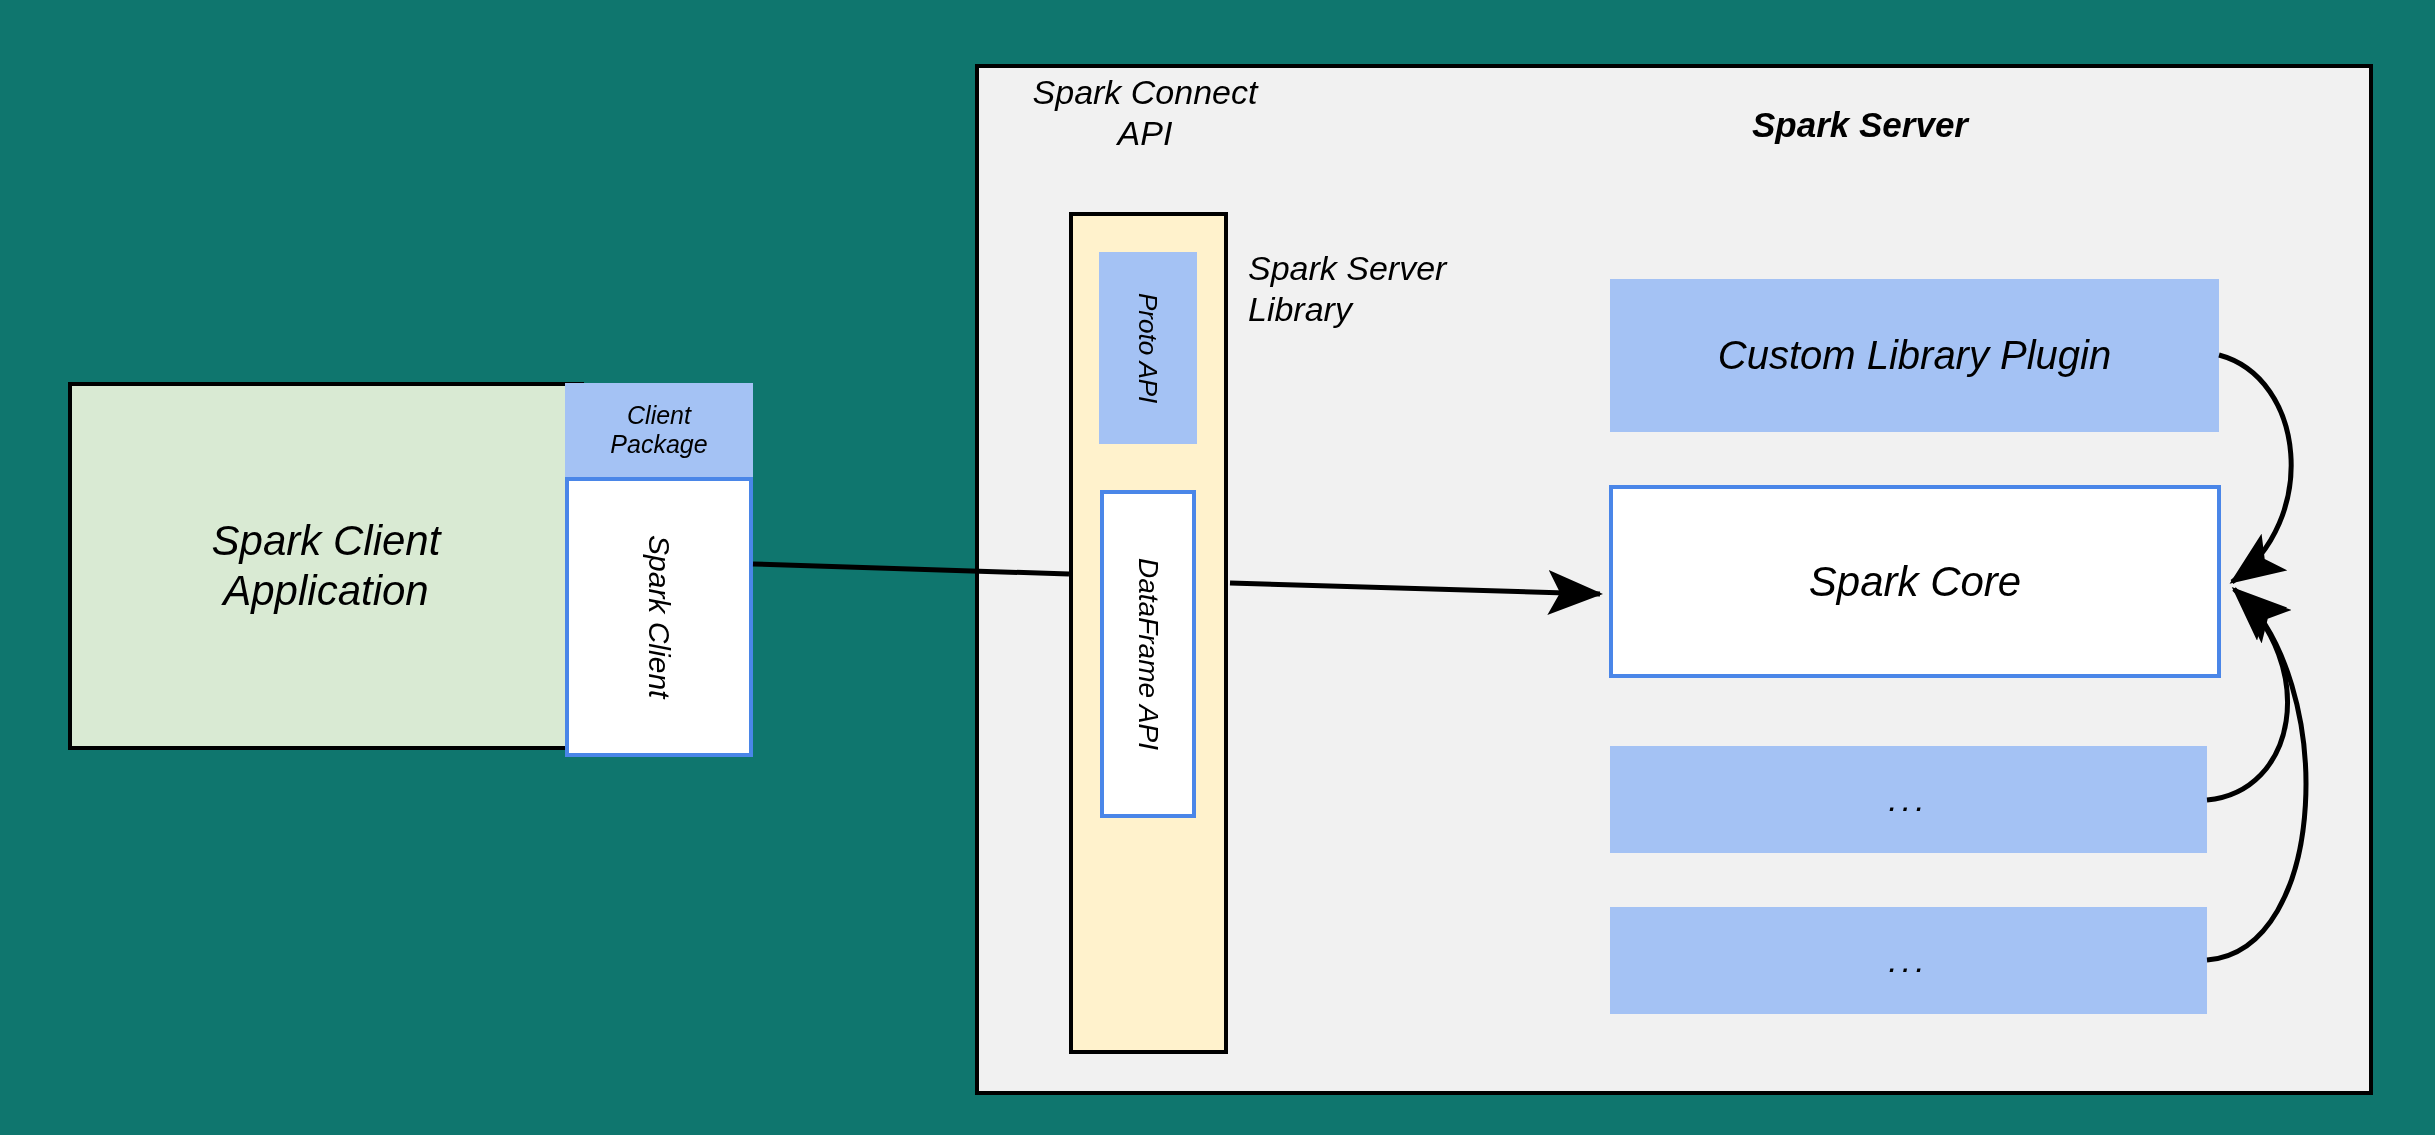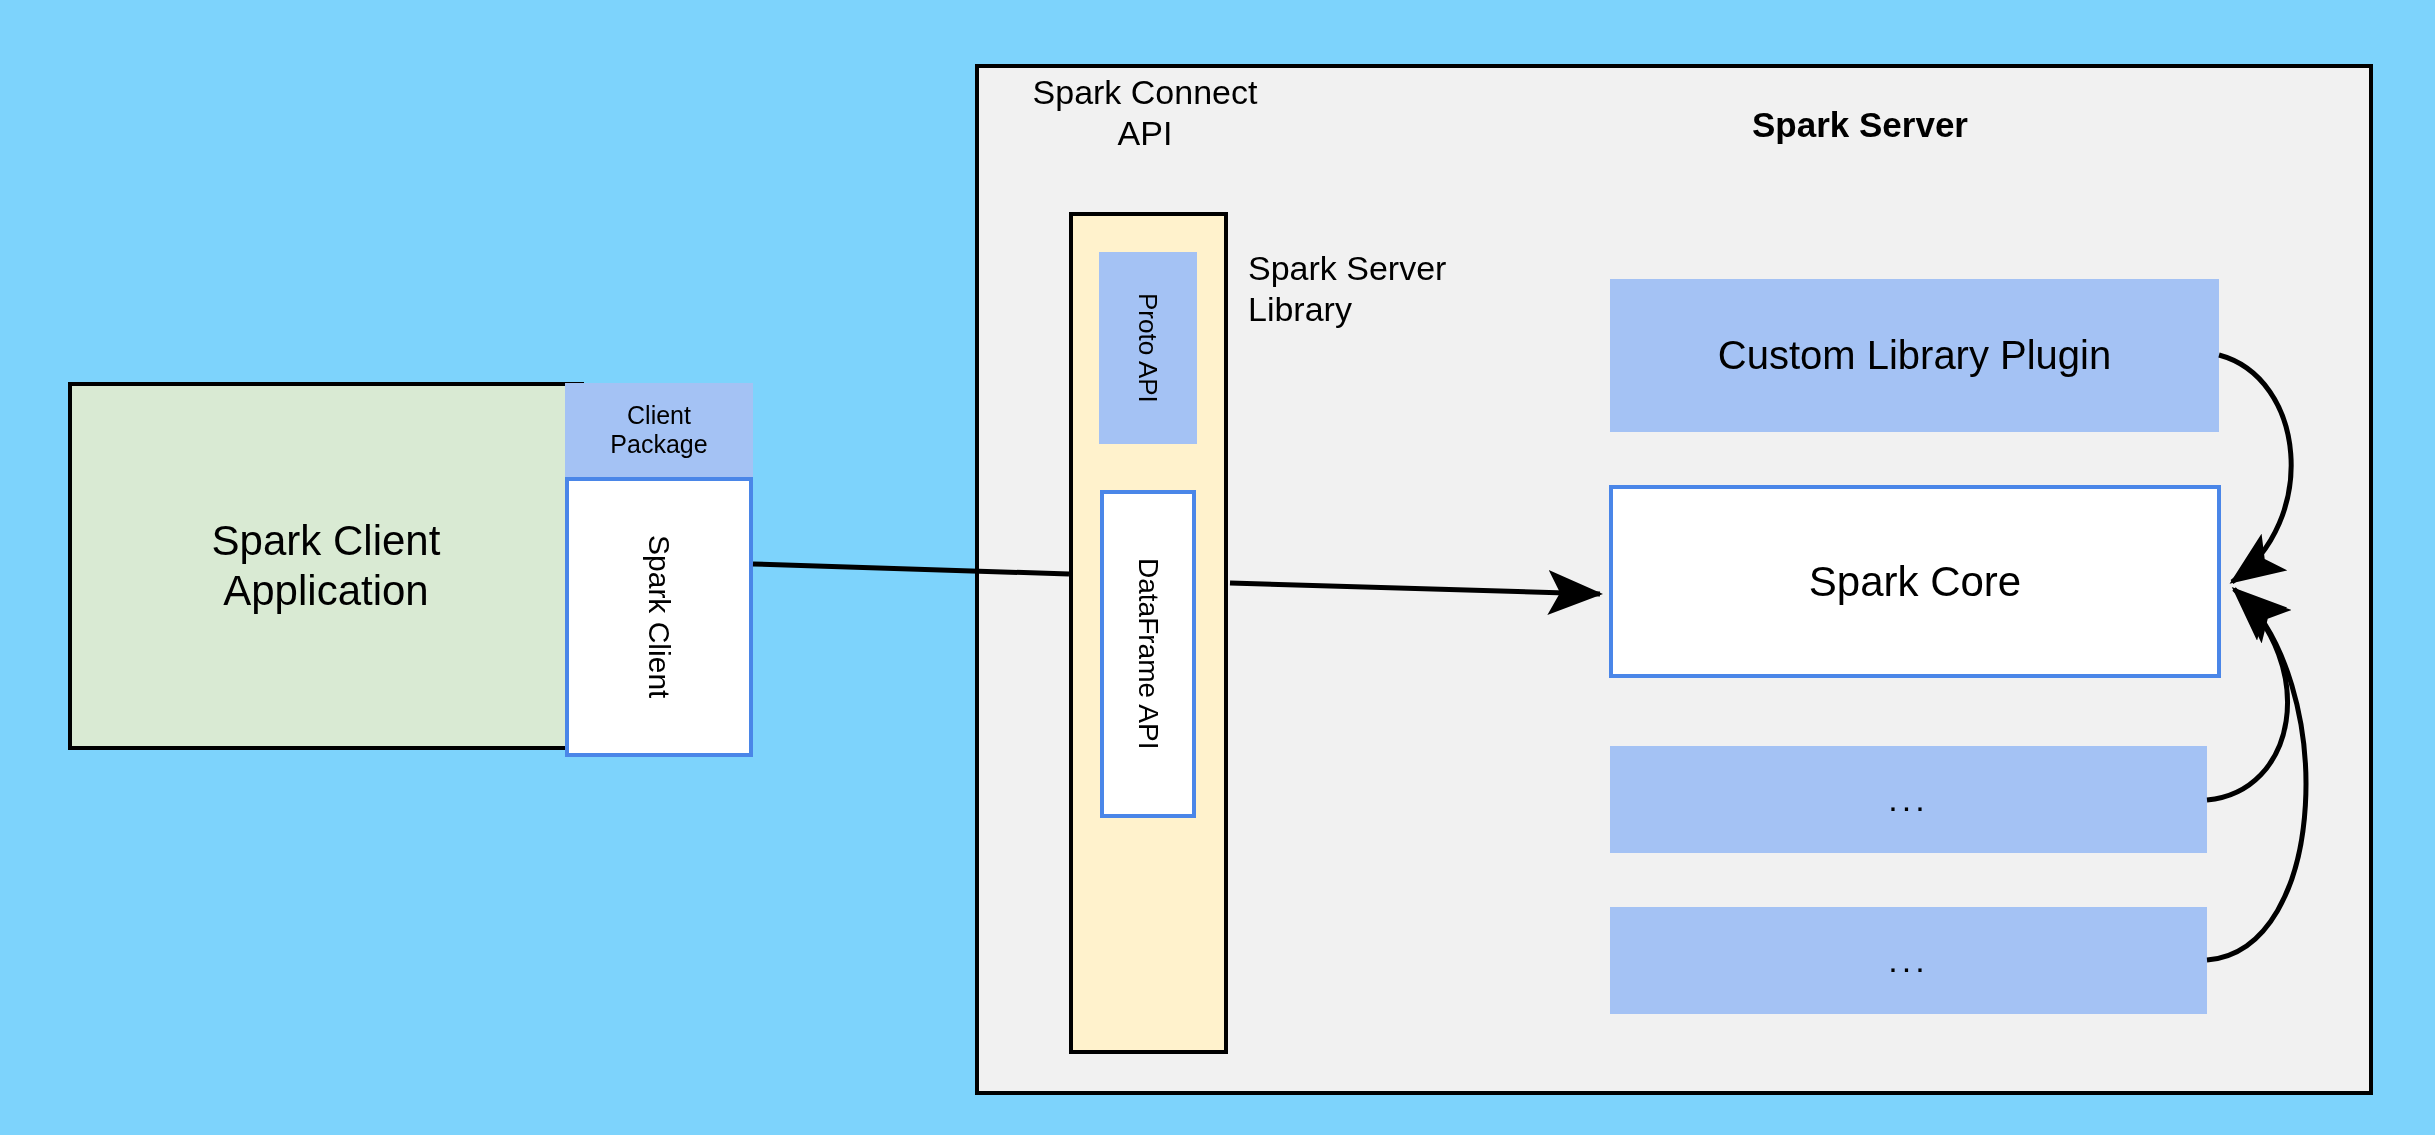--- a/index.html
+++ b/index.html
@@ -8,22 +8,23 @@
     background: #ffffff;
   }
   body {
     font-family: "Liberation Sans", sans-serif;
     -webkit-font-smoothing: antialiased;
   }
   #diagram {
     position: relative;
     width: 2435px;
     height: 1135px;
-    background: #7dd3fc;
+    background: #0f766e;
     overflow: hidden;
+    font-style: italic;
   }
   .box {
     position: absolute;
     box-sizing: border-box;
     display: flex;
     align-items: center;
     justify-content: center;
     text-align: center;
     color: #000000;
     line-height: 1.18;

